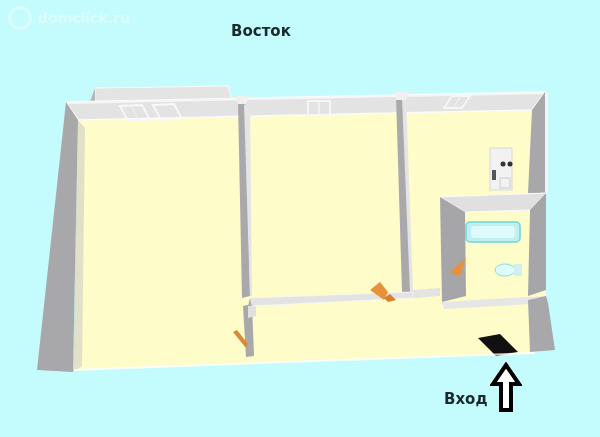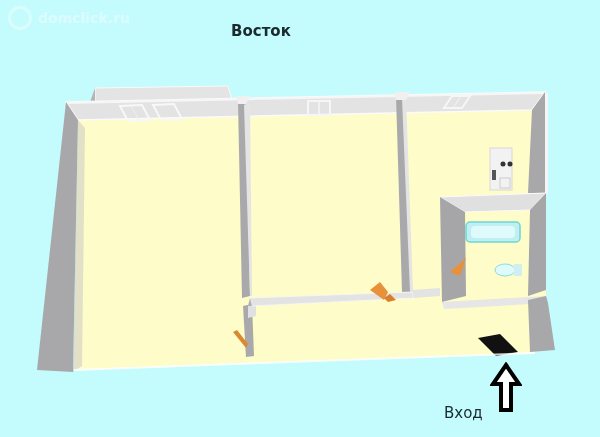--- a/index.html
+++ b/index.html
@@ -18,21 +18,21 @@
     .watermark .logo {
       width: 24px; height: 24px; border-radius: 50%;
       border: 3px solid #ddfdfe; box-sizing: border-box;
     }
     .north-label {
       position: absolute; left: 231px; top: 22px;
       font-size: 15px; font-weight: bold; color: #1a2a2e;
     }
     .entrance-label {
       position: absolute; left: 444px; top: 390px;
-      font-size: 15px; font-weight: normal; color: #1a2a2e; margin-top: 14px;
+      font-size: 15px; font-weight: bold; color: #1a2a2e;
     }
     svg.plan { position: absolute; left: 0; top: 0; }
     .arrow { position: absolute; left: 490px; top: 362px; }
   </style>
 </head>
 <body>
 
 <div class="watermark">
   <span class="logo"></span>
   <span>domclick.ru</span>

